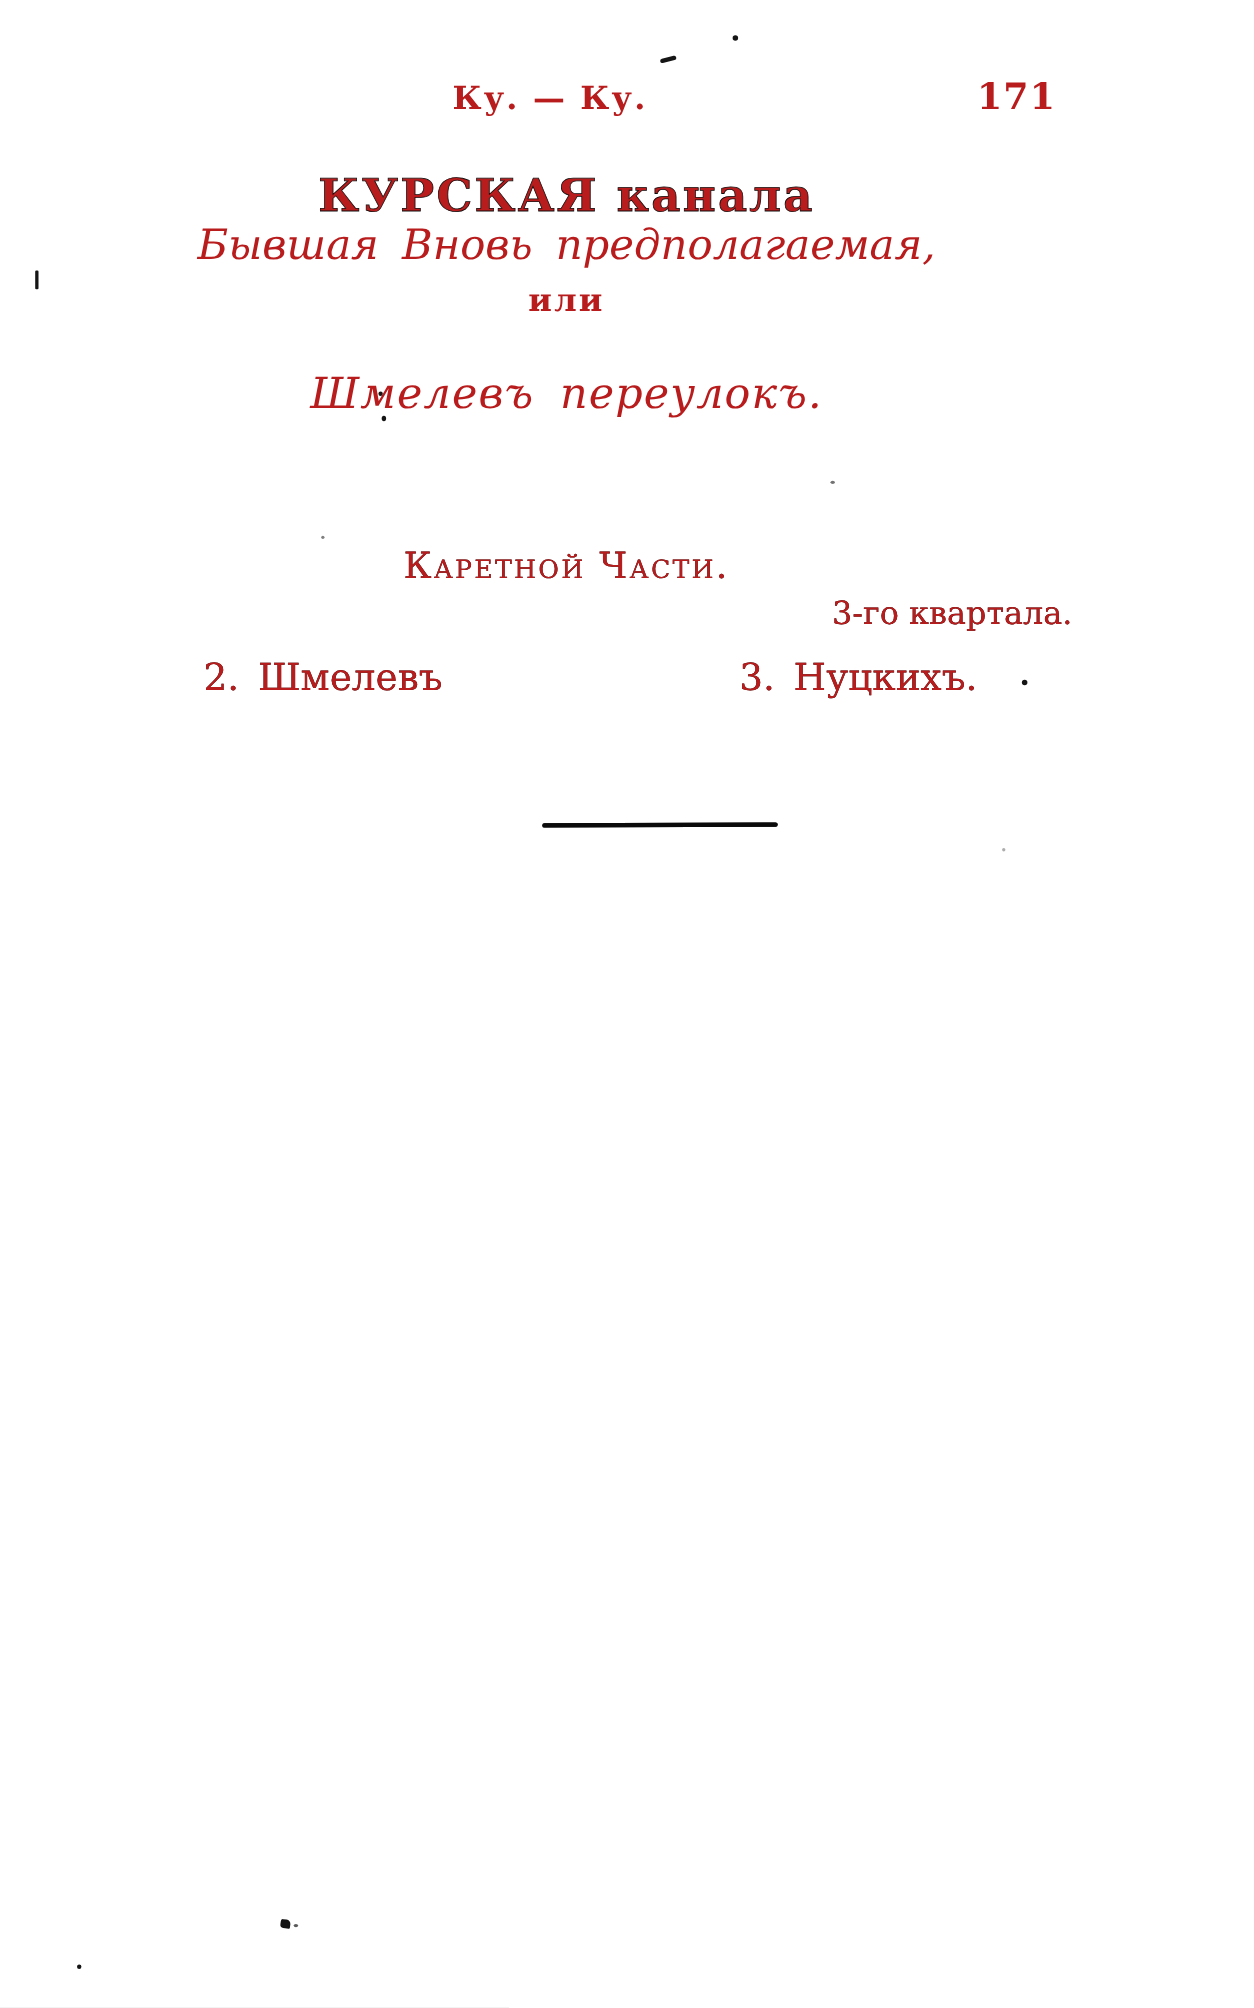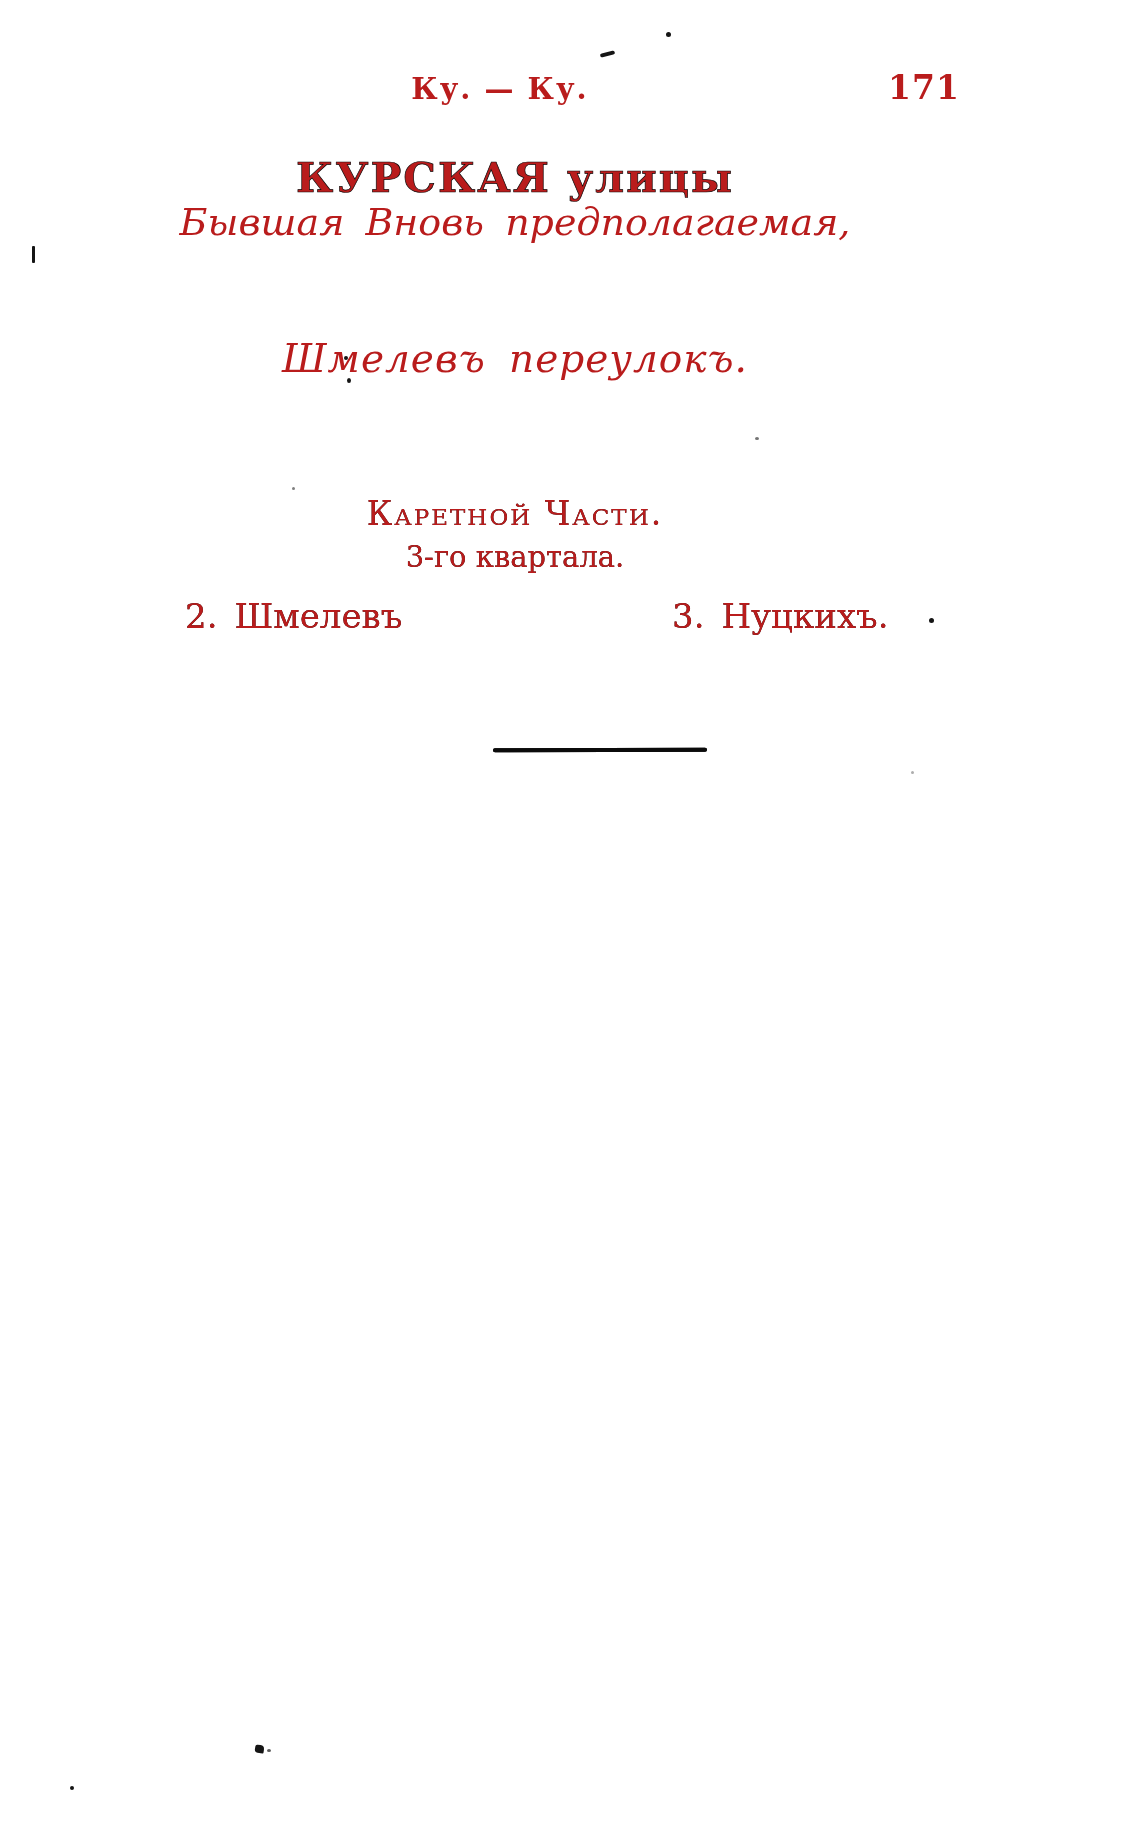--- a/index.html
+++ b/index.html
@@ -91,20 +91,21 @@
     font-variant: small-caps;
     letter-spacing: 2px;
     font-weight: 500;
     text-shadow: 0 0 0.6px #0c0c0c;
   }
   .quarter-line {
     top: 540px;
     font-size: 29px;
     font-weight: 500;
     text-shadow: 0 0 0.6px #0c0c0c;
+    text-align: right;
   }
   
   .owners {
     position: absolute;
     left: 185px;
     top: 596px;
     width: 740px;
     display: grid;
     grid-template-columns: 487px 1fr;
     row-gap: 7px;
@@ -153,24 +154,25 @@
 <body>
 
 <div class="scan-page">
 
   <div class="running-head">Ку. — Ку.</div>
 
   <div class="page-number">171</div>
 
   <div class="column">
 
-    <div class="line title-line">КУРСКАЯ улицы</div>
+    <div class="line title-line">КУРСКАЯ канала</div>
 
     <div class="line former-line">Бывшая Вновь предполагаемая,</div>
 
+    <div class="line or-line">или</div>
 
     <div class="line alt-line">Шмелевъ переулокъ.</div>
 
 
     <div class="line district-line">Каретной Части.</div>
 
     <div class="line quarter-line">3-го квартала.</div>
   </div>
 
   <div class="owners">

